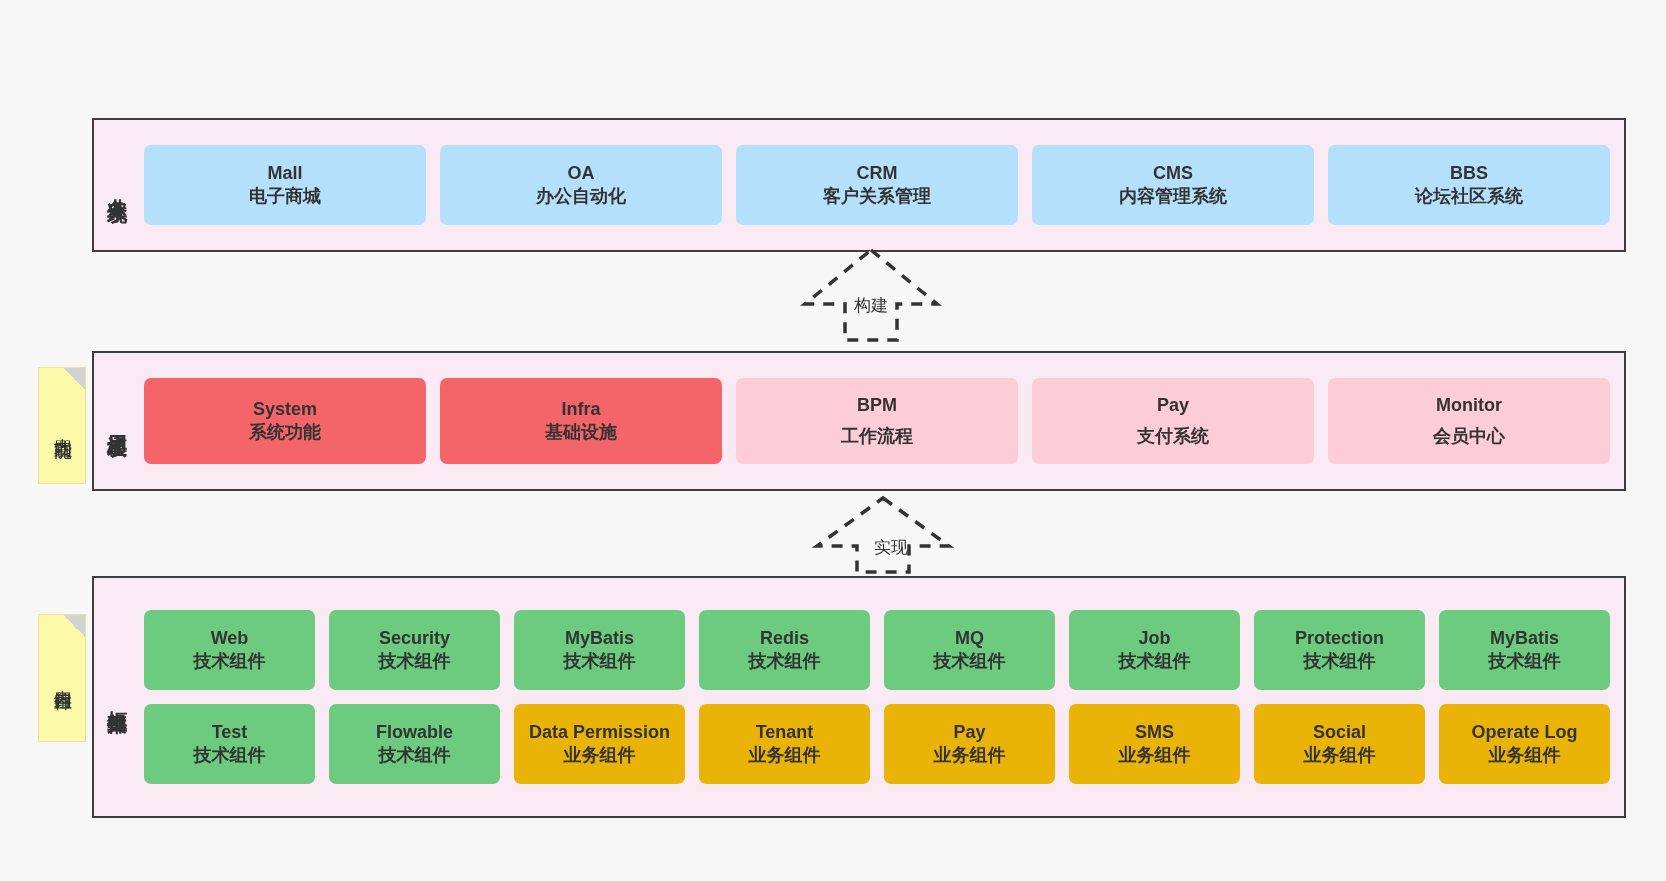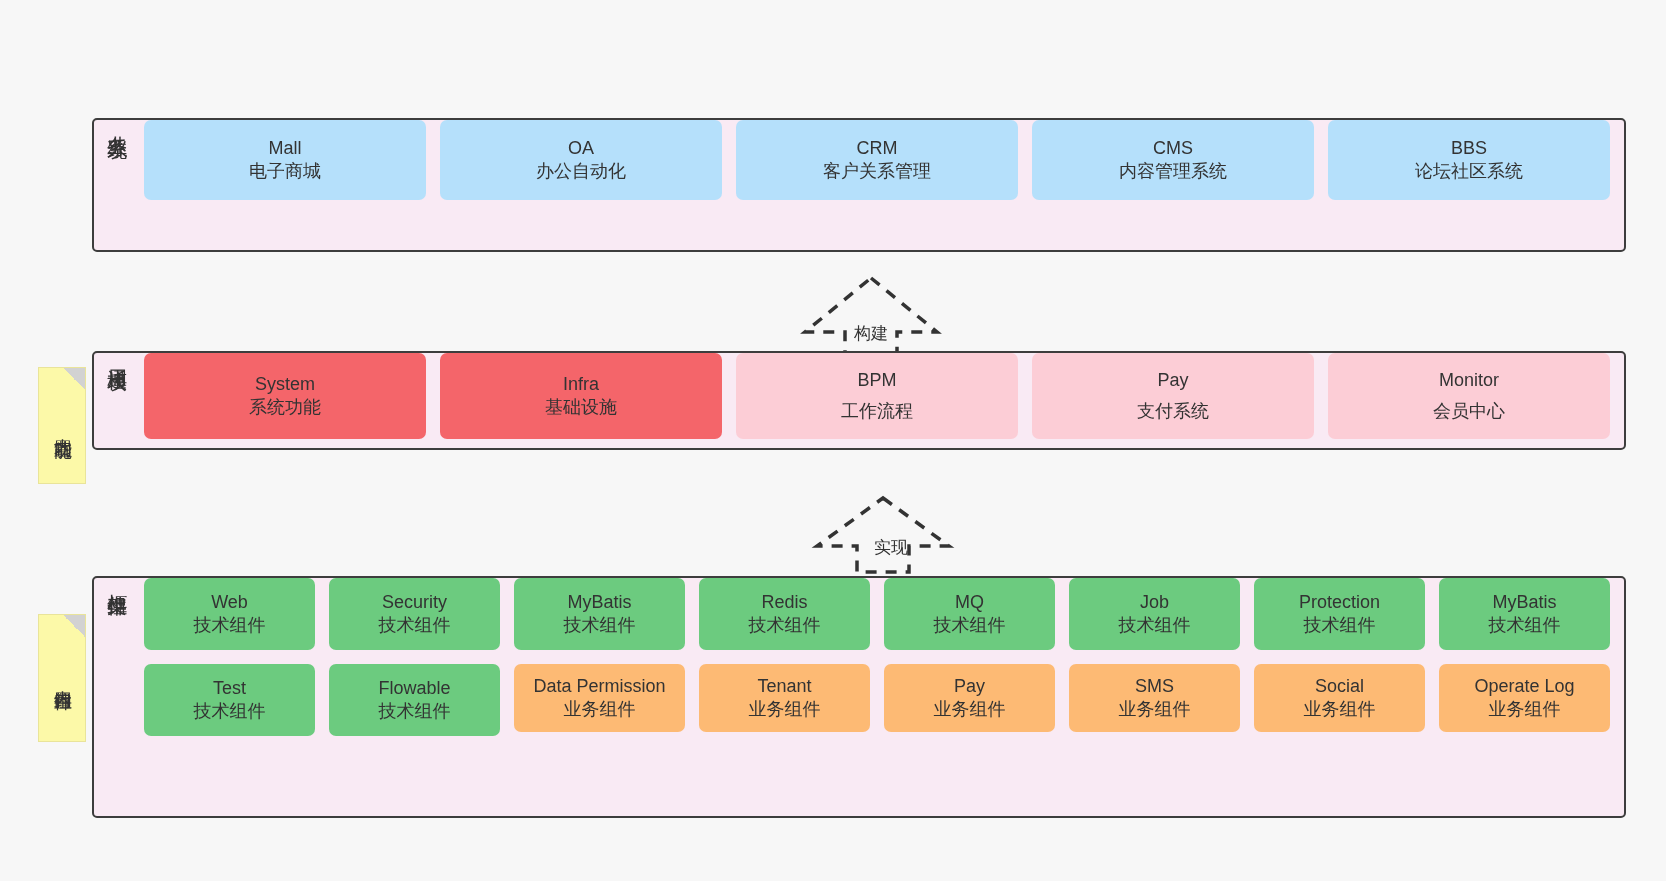--- a/index.html
+++ b/index.html
@@ -19,23 +19,24 @@
     position: absolute;
     inset: 0;
   }
 
   
   .layer {
     position: absolute;
     box-sizing: border-box;
     background: #f9eaf4;
     border: 2px solid #3d3d3d;
-    border-radius: 5px;
-    display: flex;
-    align-items: flex-start;
+    border-radius: 0;
+    display: flex;
+    align-items: center;
+    font-weight: bold;
   }
   .layer-title {
     flex: 0 0 auto;
     width: 46px;
     display: flex;
     align-items: center;
     justify-content: center;
     font-size: 20px;
     line-height: 1.08;
     letter-spacing: 1px;
@@ -73,22 +74,22 @@
     color: #333333;
     padding: 4px 6px;
     user-select: none;
   }
   .node .en { display: block; }
   .node .cn { display: block; }
 
   .n-blue        { background: #b5e0fb; height: 80px; }
   .n-red-strong  { background: #f4656a; height: 86px; }
   .n-red-light   { background: #fccdd6; height: 86px; gap: 8px; }
-  .n-green-strong{ background: #6ccb7f; height: 72px; }
-  .n-green-light { background: #fdba74; height: 68px; }
+  .n-green-strong{ background: #6ccb7f; height: 80px; }
+  .n-green-light { background: #eab308; height: 80px; }
 
   
   .sticky {
     position: absolute;
     box-sizing: border-box;
     width: 48px;
     background: #fcf9a8;
     border: 1px solid #e9e49a;
     display: flex;
     align-items: center;
@@ -155,32 +156,32 @@
           <span class="cn">内容管理系统</span>
         </div>
         <div class="node n-blue">
           <span class="en">BBS</span>
           <span class="cn">论坛社区系统</span>
         </div>
       </div>
     </div>
   </div>
 
-  <div class="arrow" id="arrow-build" style="left:800px; top:274px; width:142px; height:96px;">
+  <div class="arrow" id="arrow-build" style="left:800px; top:246px; width:142px; height:96px;">
     <svg width="142" height="96" viewBox="0 0 142 96" fill="none">
       <path d="M71 4 L137 58 L97 58 L97 94 L45 94 L45 58 L5 58 Z" fill="#f7f7f7" stroke="#333333" stroke-width="3.5" stroke-dasharray="11 9" stroke-linejoin="miter"></path>
     </svg>
     <div class="arrow-label" style="top:48px;">构建</div>
   </div>
 
   <div class="sticky" id="sticky-builtin-function" style="left:38px; top:367px; height:117px;">
     <span>内置功能</span>
   </div>
 
-  <div class="layer" id="layer-common-module" style="left:92px; top:351px; width:1534px; height:99px;">
+  <div class="layer" id="layer-common-module" style="left:92px; top:351px; width:1534px; height:140px;">
     <div class="layer-title">通用模块</div>
     <div class="layer-body">
       <div class="row">
         <div class="node n-red-strong">
           <span class="en">System</span>
           <span class="cn">系统功能</span>
         </div>
         <div class="node n-red-strong">
           <span class="en">Infra</span>
           <span class="cn">基础设施</span>

